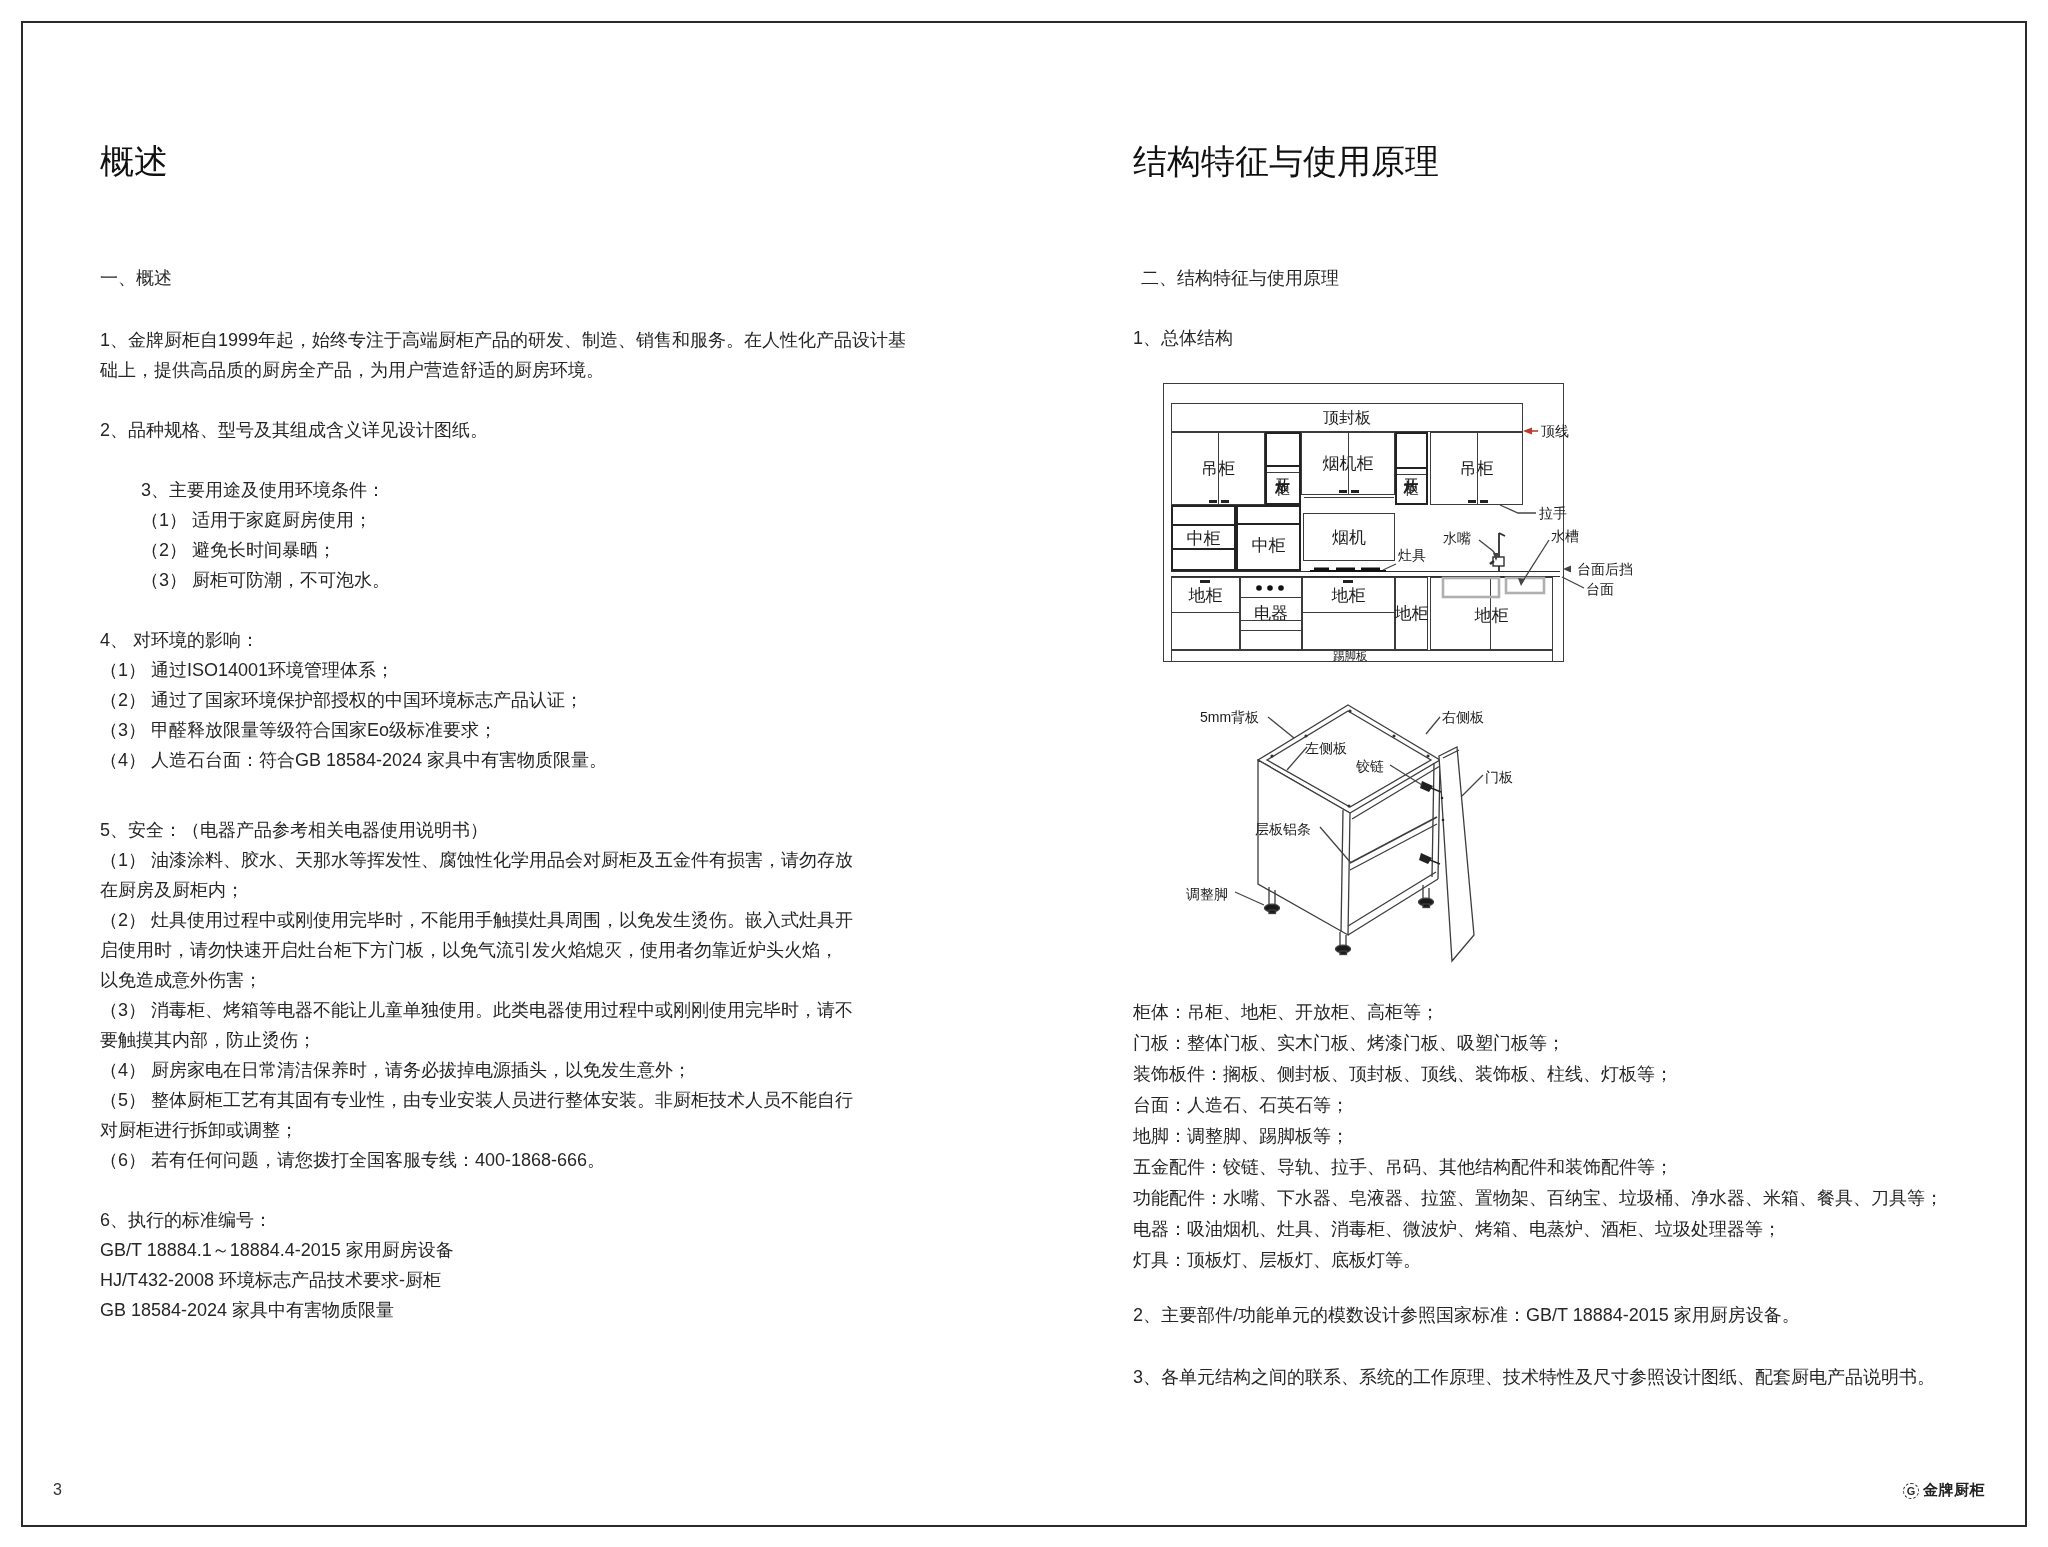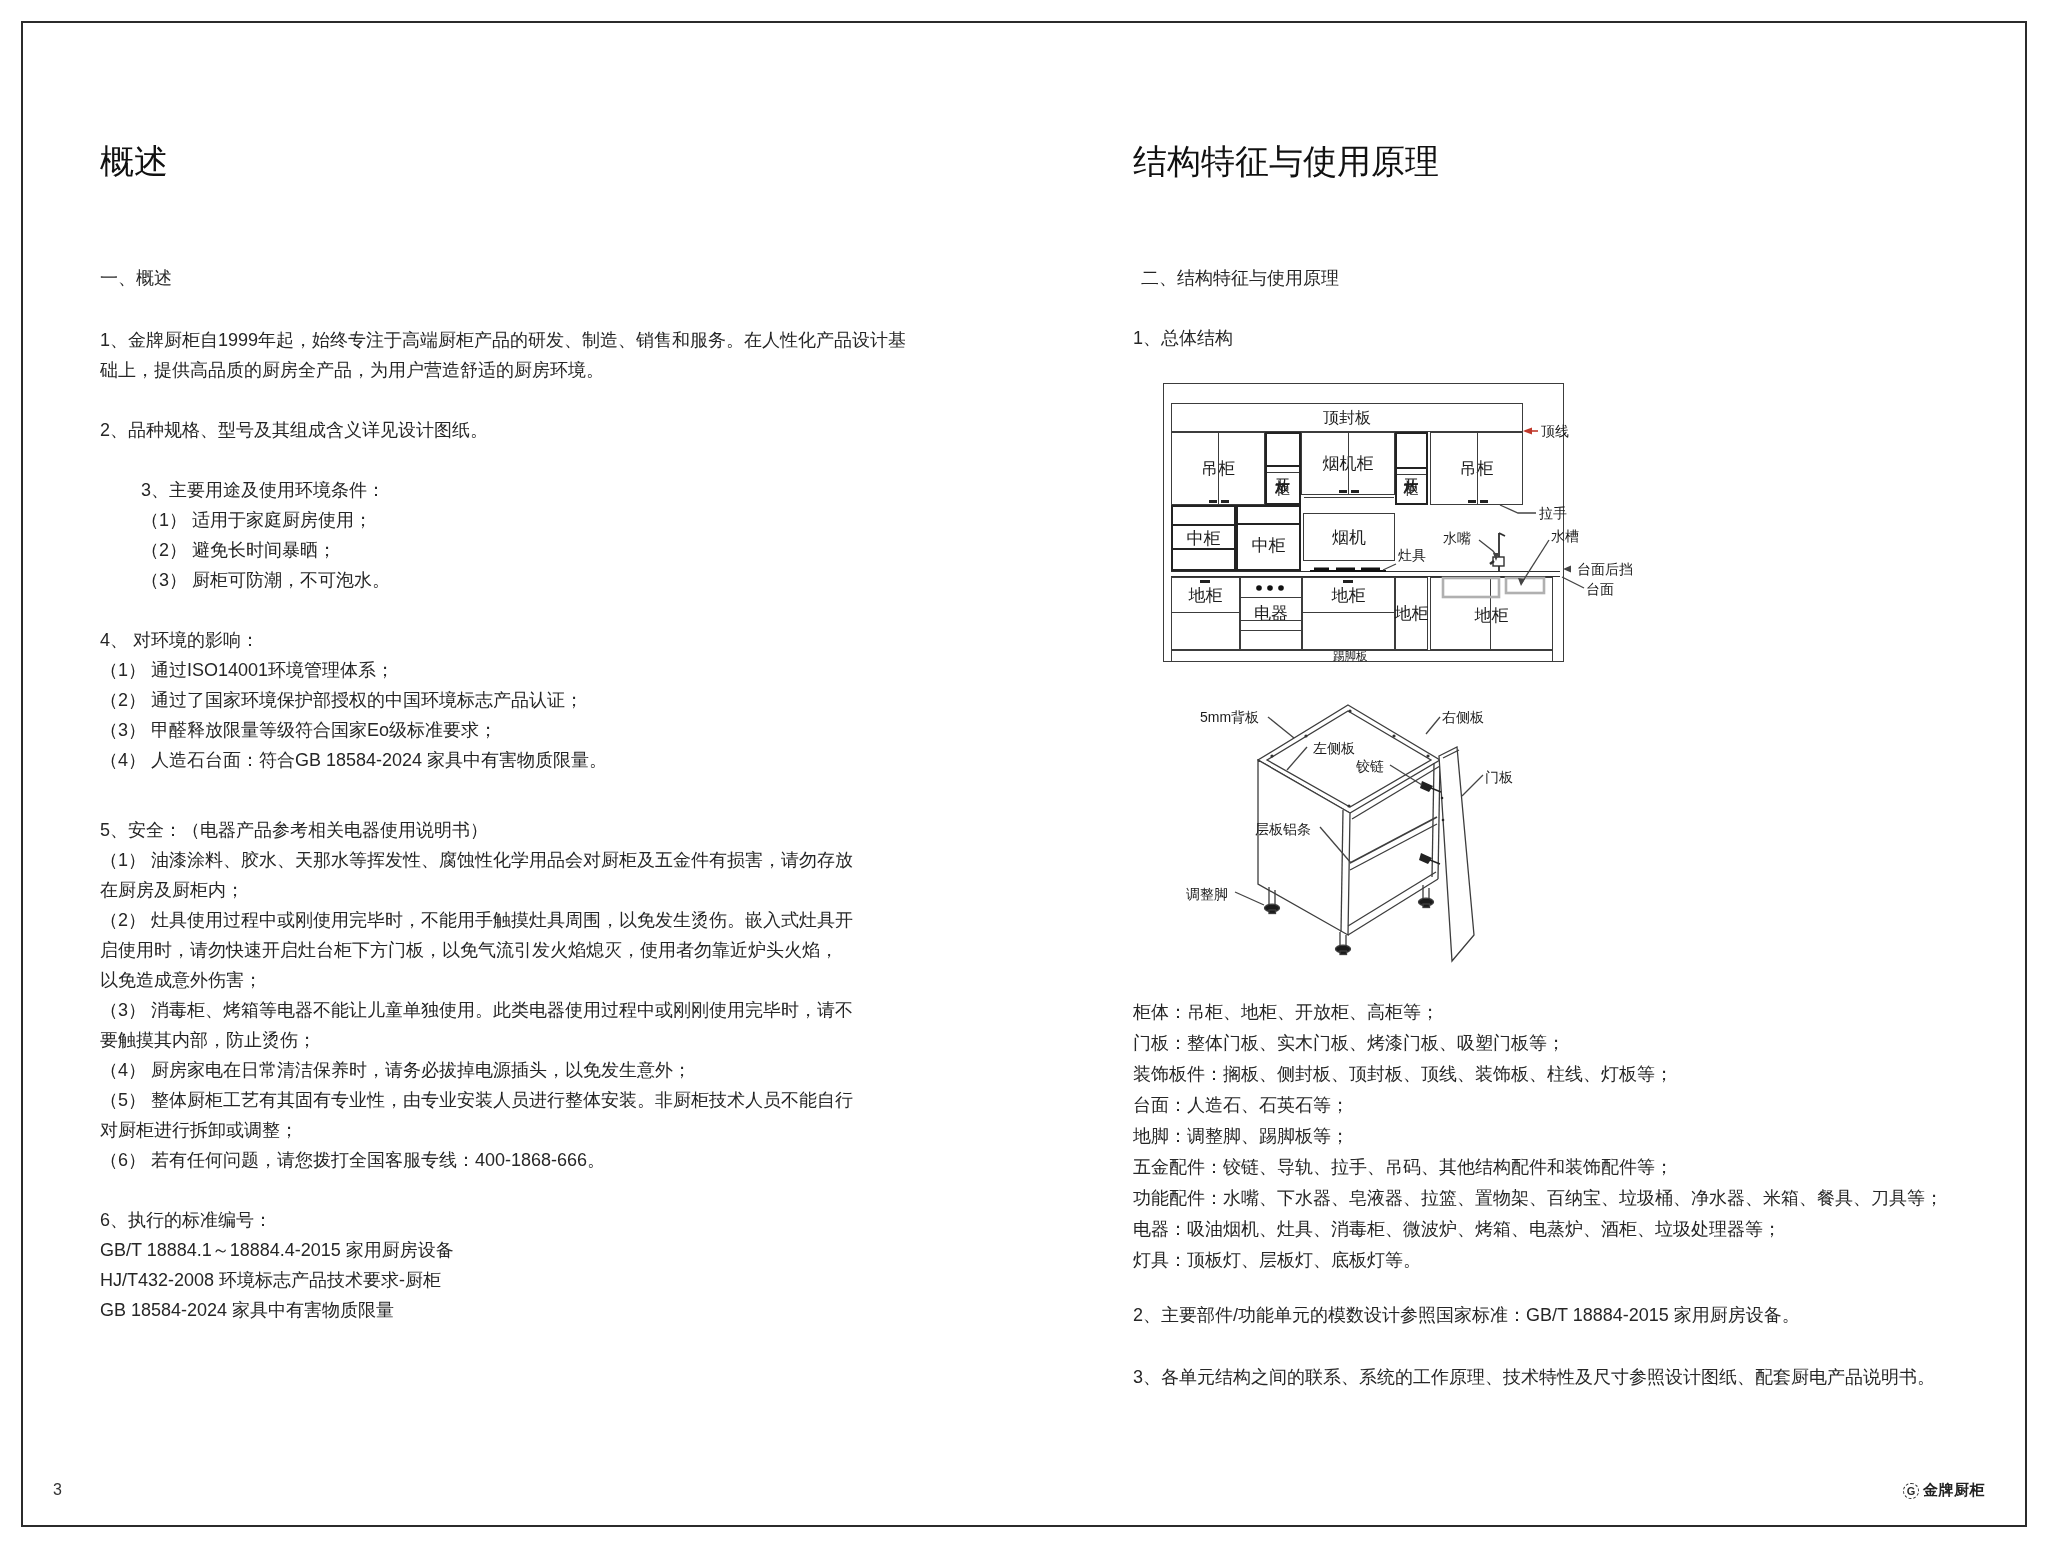--- a/index.html
+++ b/index.html
@@ -246,21 +246,21 @@
         <line x1="260" y1="22" x2="246" y2="39"></line>
         <line x1="127" y1="52" x2="107" y2="75"></line>
         <line x1="210" y1="70" x2="242" y2="90"></line>
         <line x1="303" y1="80" x2="282" y2="101"></line>
         <line x1="140" y1="132" x2="171" y2="168"></line>
         <line x1="55" y1="197" x2="84" y2="210"></line>
       </g>
     </svg>
     <div class="lbl" style="left:20px;top:13px;">5mm背板</div>
     <div class="lbl" style="left:262px;top:13px;">右侧板</div>
-    <div class="lbl" style="left:133px;top:44px;text-align:right;">左侧板</div>
+    <div class="lbl" style="left:125px;top:44px;text-align:right;">左侧板</div>
     <div class="lbl" style="left:176px;top:62px;">铰链</div>
     <div class="lbl" style="left:305px;top:73px;">门板</div>
     <div class="lbl" style="left:75px;top:125px;">层板铝条</div>
     <div class="lbl" style="left:6px;top:190px;">调整脚</div>
   </div>
 
   <div class="tb lh31" style="left:1133px;top:997px;"><div class="line">柜体：吊柜、地柜、开放柜、高柜等；</div><div class="line">门板：整体门板、实木门板、烤漆门板、吸塑门板等；</div><div class="line">装饰板件：搁板、侧封板、顶封板、顶线、装饰板、柱线、灯板等；</div><div class="line">台面：人造石、石英石等；</div><div class="line">地脚：调整脚、踢脚板等；</div><div class="line">五金配件：铰链、导轨、拉手、吊码、其他结构配件和装饰配件等；</div><div class="line">功能配件：水嘴、下水器、皂液器、拉篮、置物架、百纳宝、垃圾桶、净水器、米箱、餐具、刀具等；</div><div class="line">电器：吸油烟机、灶具、消毒柜、微波炉、烤箱、电蒸炉、酒柜、垃圾处理器等；</div><div class="line">灯具：顶板灯、层板灯、底板灯等。</div></div>
   <div class="tb" style="left:1133px;top:1300px;">2、主要部件/功能单元的模数设计参照国家标准：GB/T 18884-2015 家用厨房设备。</div>
   <div class="tb" style="left:1133px;top:1362px;">3、各单元结构之间的联系、系统的工作原理、技术特性及尺寸参照设计图纸、配套厨电产品说明书。</div>
 

